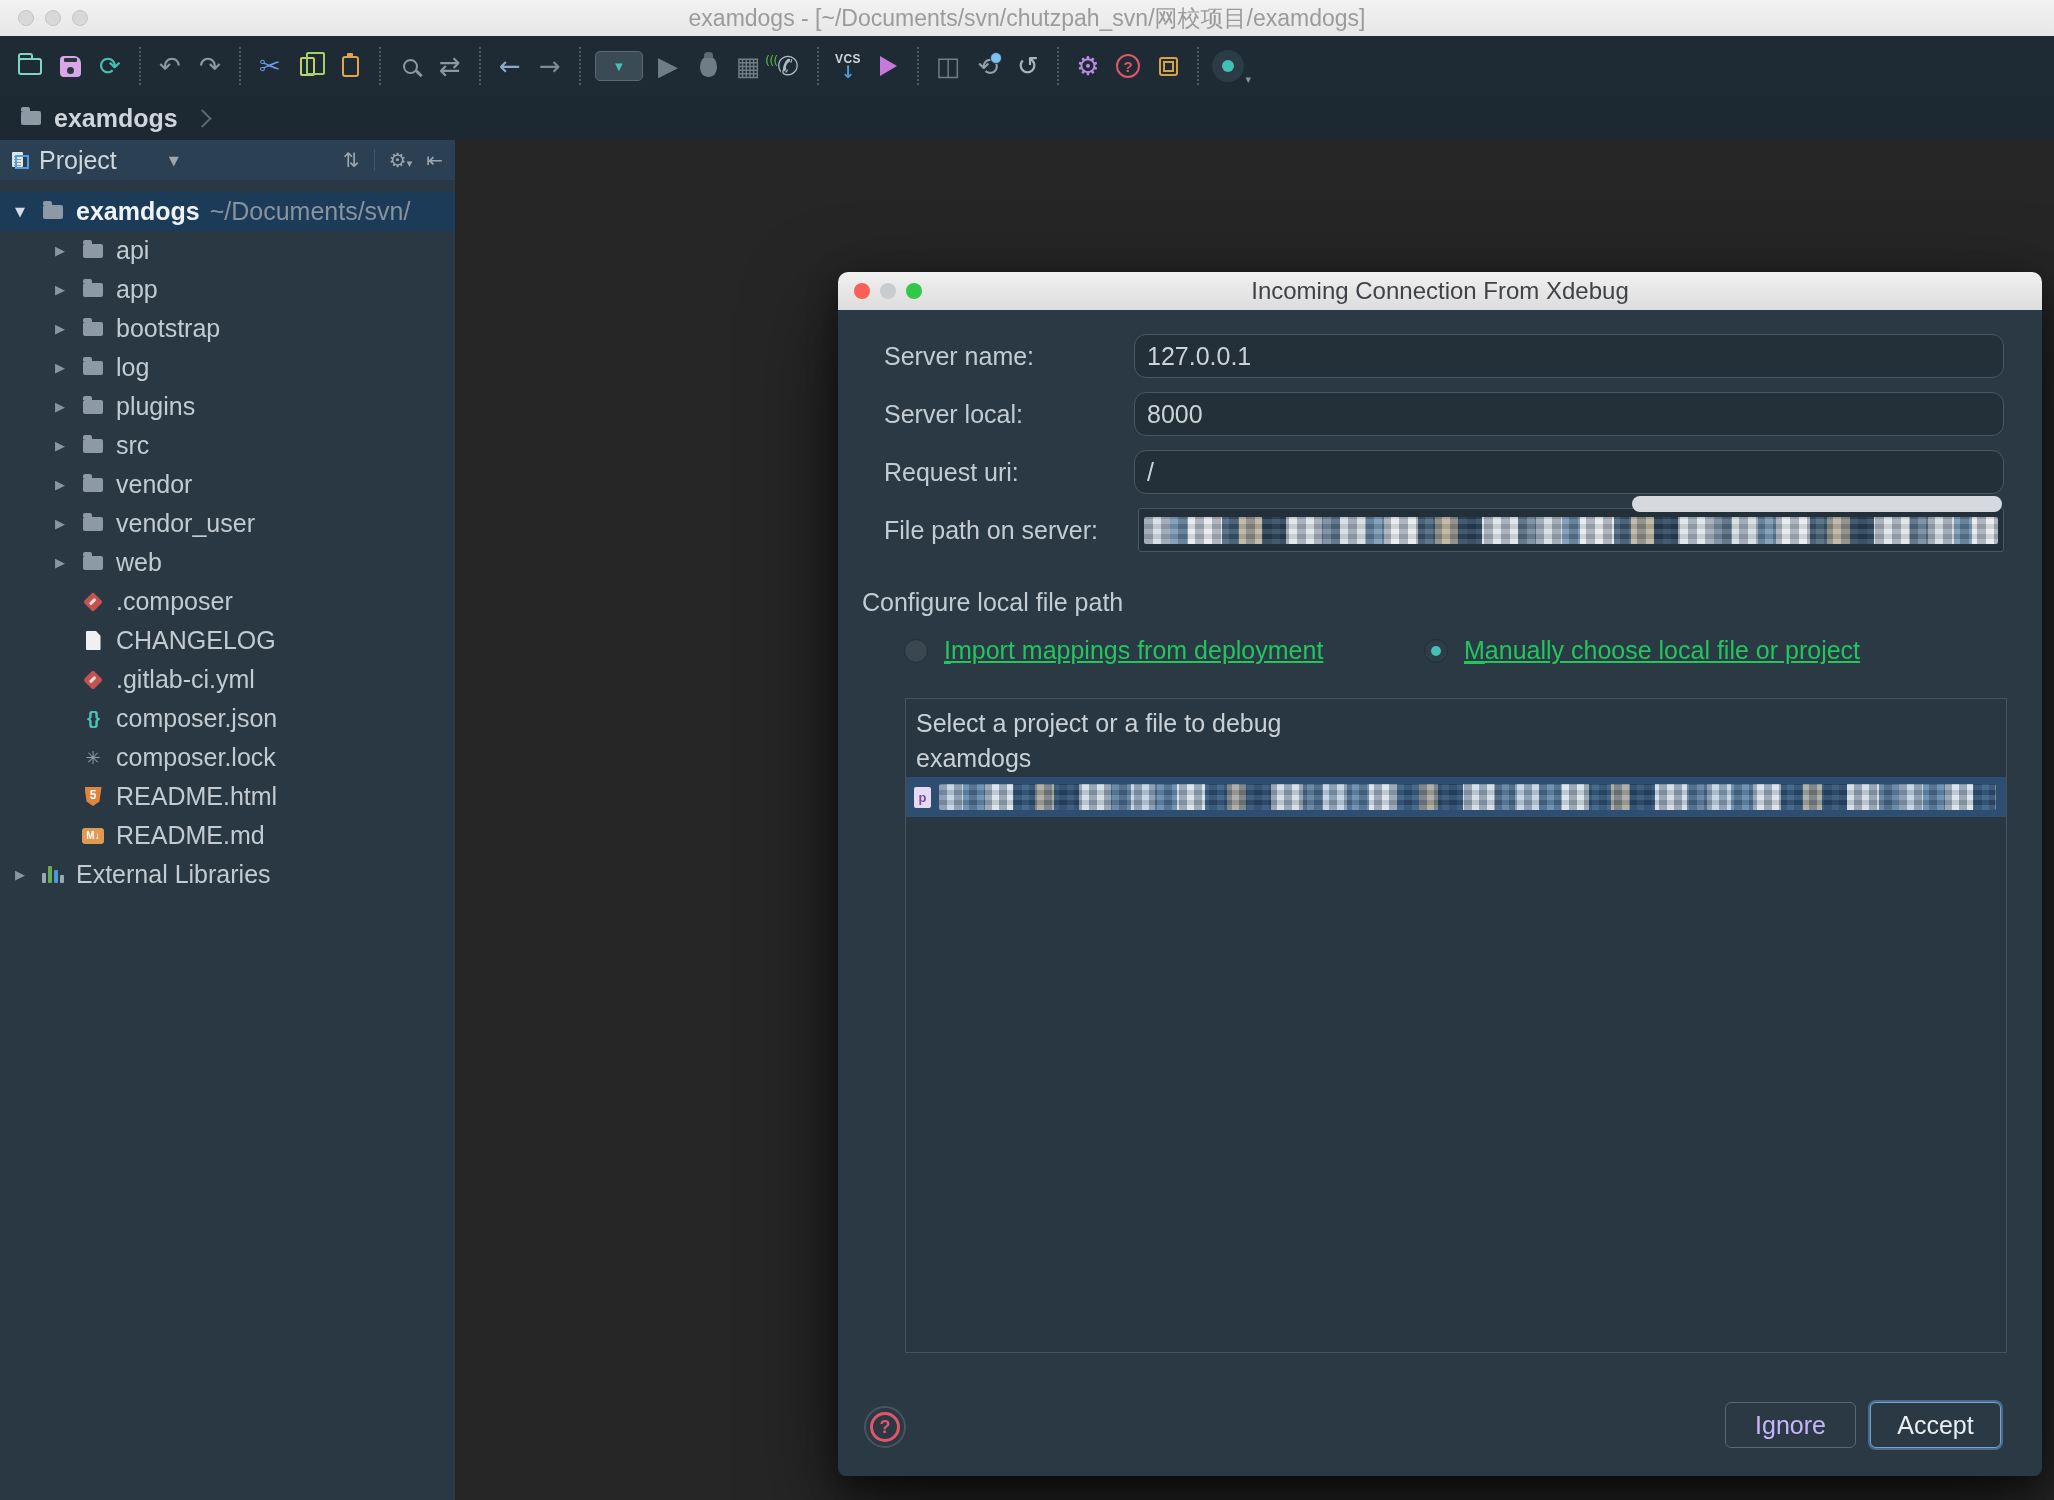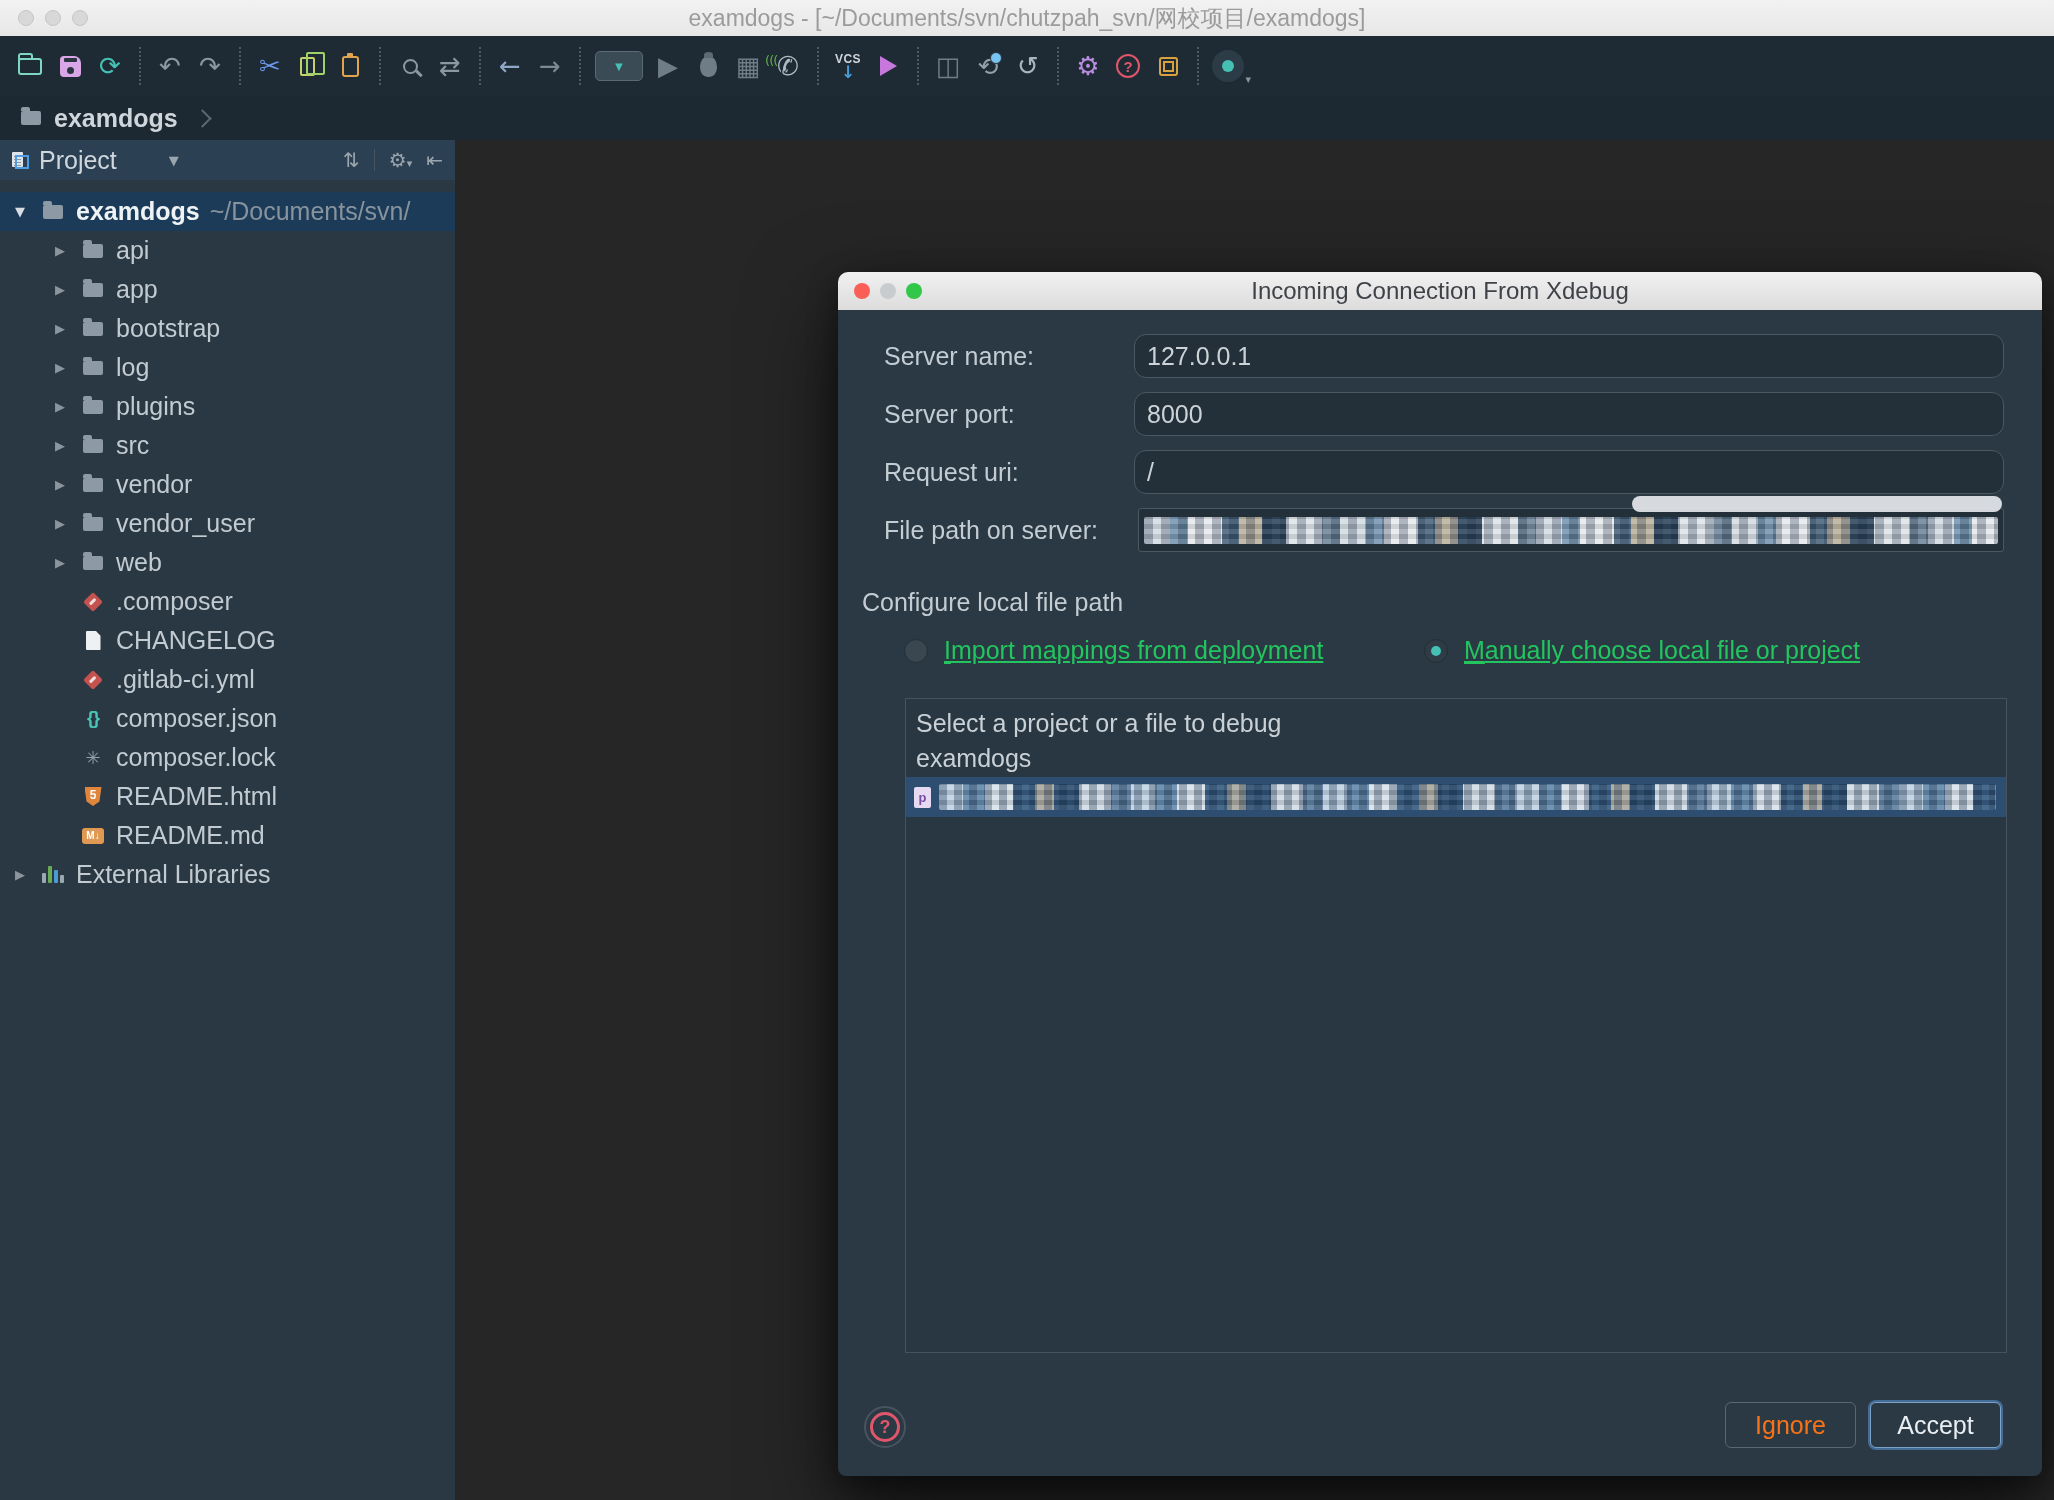--- a/index.html
+++ b/index.html
@@ -152,21 +152,21 @@
   .lb-selrow { height:40px; background:#2d4e70; display:flex; align-items:center; padding:0 10px 0 8px; }
   .php-file-icon { width:17px; height:21px; background:#e6d9f2; border-radius:2px; flex:none;
     display:flex; align-items:center; justify-content:center; color:#7a4fa0; font-weight:bold; font-size:13px; }
   .lb-selrow .mosaic { margin-left:8px; flex:1; }
 
   .dlg-footer-help { position:absolute; left:26px; bottom:28px; width:42px; height:42px; border:2px solid #49545e; border-radius:50%;
     display:flex; align-items:center; justify-content:center; }
   .help-inner { width:30px; height:30px; border:3px solid #e0566a; border-radius:50%; color:#e0566a;
     display:flex; align-items:center; justify-content:center; font-size:18px; font-weight:bold; }
   .btn { position:absolute; bottom:28px; height:46px; width:131px; background:#2b3945; border:1px solid #5a6670;
-    border-radius:6px; color:#f97316; font-size:25px; display:flex; align-items:center; justify-content:center; }
+    border-radius:6px; color:#c4b5fd; font-size:25px; display:flex; align-items:center; justify-content:center; }
   .btn.ignore { right:186px; }
   .btn.accept { right:41px; border:1px solid #7ba1c6; box-shadow:0 0 0 2px rgba(76,125,177,.75); color:#e8eef2; }
 </style>
 </head>
 <body>
 
 <div class="screen">
 
   <div class="mac-titlebar">
     <div class="traffic">
@@ -437,21 +437,21 @@
       </div>
       <div class="dlg-title">Incoming Connection From Xdebug</div>
     </div>
     <div class="dlg-body">
 
       <div class="frow" style="top:24px;">
         <span class="flabel">Server name:</span>
         <input class="finput" value="127.0.0.1" style="">
       </div>
       <div class="frow" style="top:82px;">
-        <span class="flabel">Server port:</span>
+        <span class="flabel">Server local:</span>
         <input class="finput" value="8000" style="">
       </div>
       <div class="frow" style="top:140px;">
         <span class="flabel">Request uri:</span>
         <input class="finput" value="/" style="">
       </div>
       <div class="frow" style="top:198px;">
         <span class="flabel">File path on server:</span>
         <div class="fmock">
           <div class="mosaic"></div>

